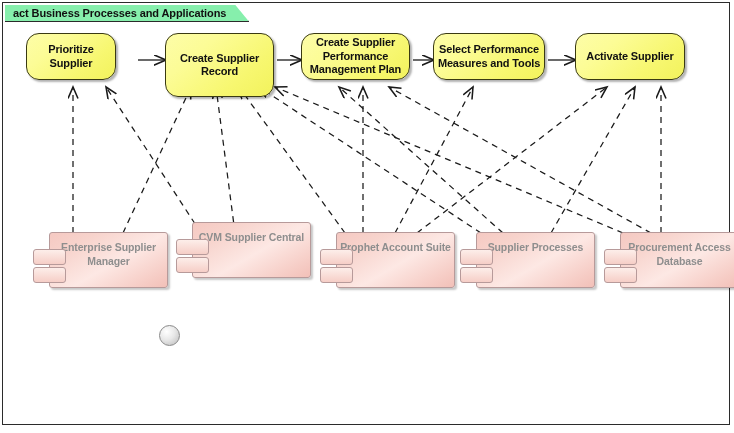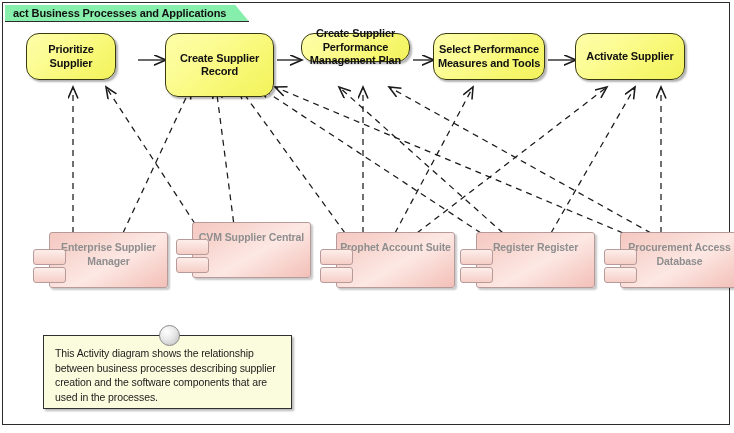--- a/index.html
+++ b/index.html
@@ -89,21 +89,21 @@
       <line x1="658" y1="230" x2="658" y2="84" marker-end="url(#openArrow)"></line>
     </g>
   </svg>
 
   <div class="act" id="act0" style="left: 23px; top: 30px; width: 90px; height: 47px;">
     <span>Prioritize Supplier</span>
   </div>
   <div class="act" id="act1" style="left: 162px; top: 30px; width: 109px; height: 64px;">
     <span>Create Supplier Record</span>
   </div>
-  <div class="act" id="act2" style="left: 298px; top: 30px; width: 109px; height: 29px;">
+  <div class="act" id="act2" style="left: 298px; top: 30px; width: 109px; height: 47px;">
     <span>Create Supplier Performance Management Plan</span>
   </div>
   <div class="act" id="act3" style="left: 430px; top: 30px; width: 112px; height: 47px;">
     <span>Select Performance Measures and Tools</span>
   </div>
   <div class="act" id="act4" style="left: 572px; top: 30px; width: 110px; height: 47px; align-items: center;">
     <span>Activate Supplier</span>
   </div>
 
   <div class="comp" id="cmp0" style="left: 30px; top: 229px; width: 135px; height: 56px;">
@@ -122,34 +122,31 @@
   </div>
   <div class="comp" id="cmp2" style="left: 317px; top: 229px; width: 135px; height: 56px;">
     <div class="comp-body">
       <span>Prophet Account Suite</span>
     </div>
     <div class="tab-a"></div>
     <div class="tab-b"></div>
   </div>
   <div class="comp" id="cmp3" style="left: 457px; top: 229px; width: 135px; height: 56px;">
     <div class="comp-body">
-      <span>Register Register</span>
+      <span>Supplier Processes</span>
     </div>
     <div class="tab-a"></div>
     <div class="tab-b"></div>
   </div>
   <div class="comp" id="cmp4" style="left: 601px; top: 229px; width: 135px; height: 56px;">
     <div class="comp-body">
       <span>Procurement Access Database</span>
     </div>
     <div class="tab-a"></div>
     <div class="tab-b"></div>
   </div>
 
-  <div id="note">
-    <p>This Activity diagram shows the relationship between business processes describing supplier creation and the software components that are used in the processes.</p>
-  </div>
   <div id="note-anchor"></div>
 
   <div id="tab">
     <span id="tab-text">act Business Processes and Applications</span>
   </div>
 </div>
 
 </body></html>

